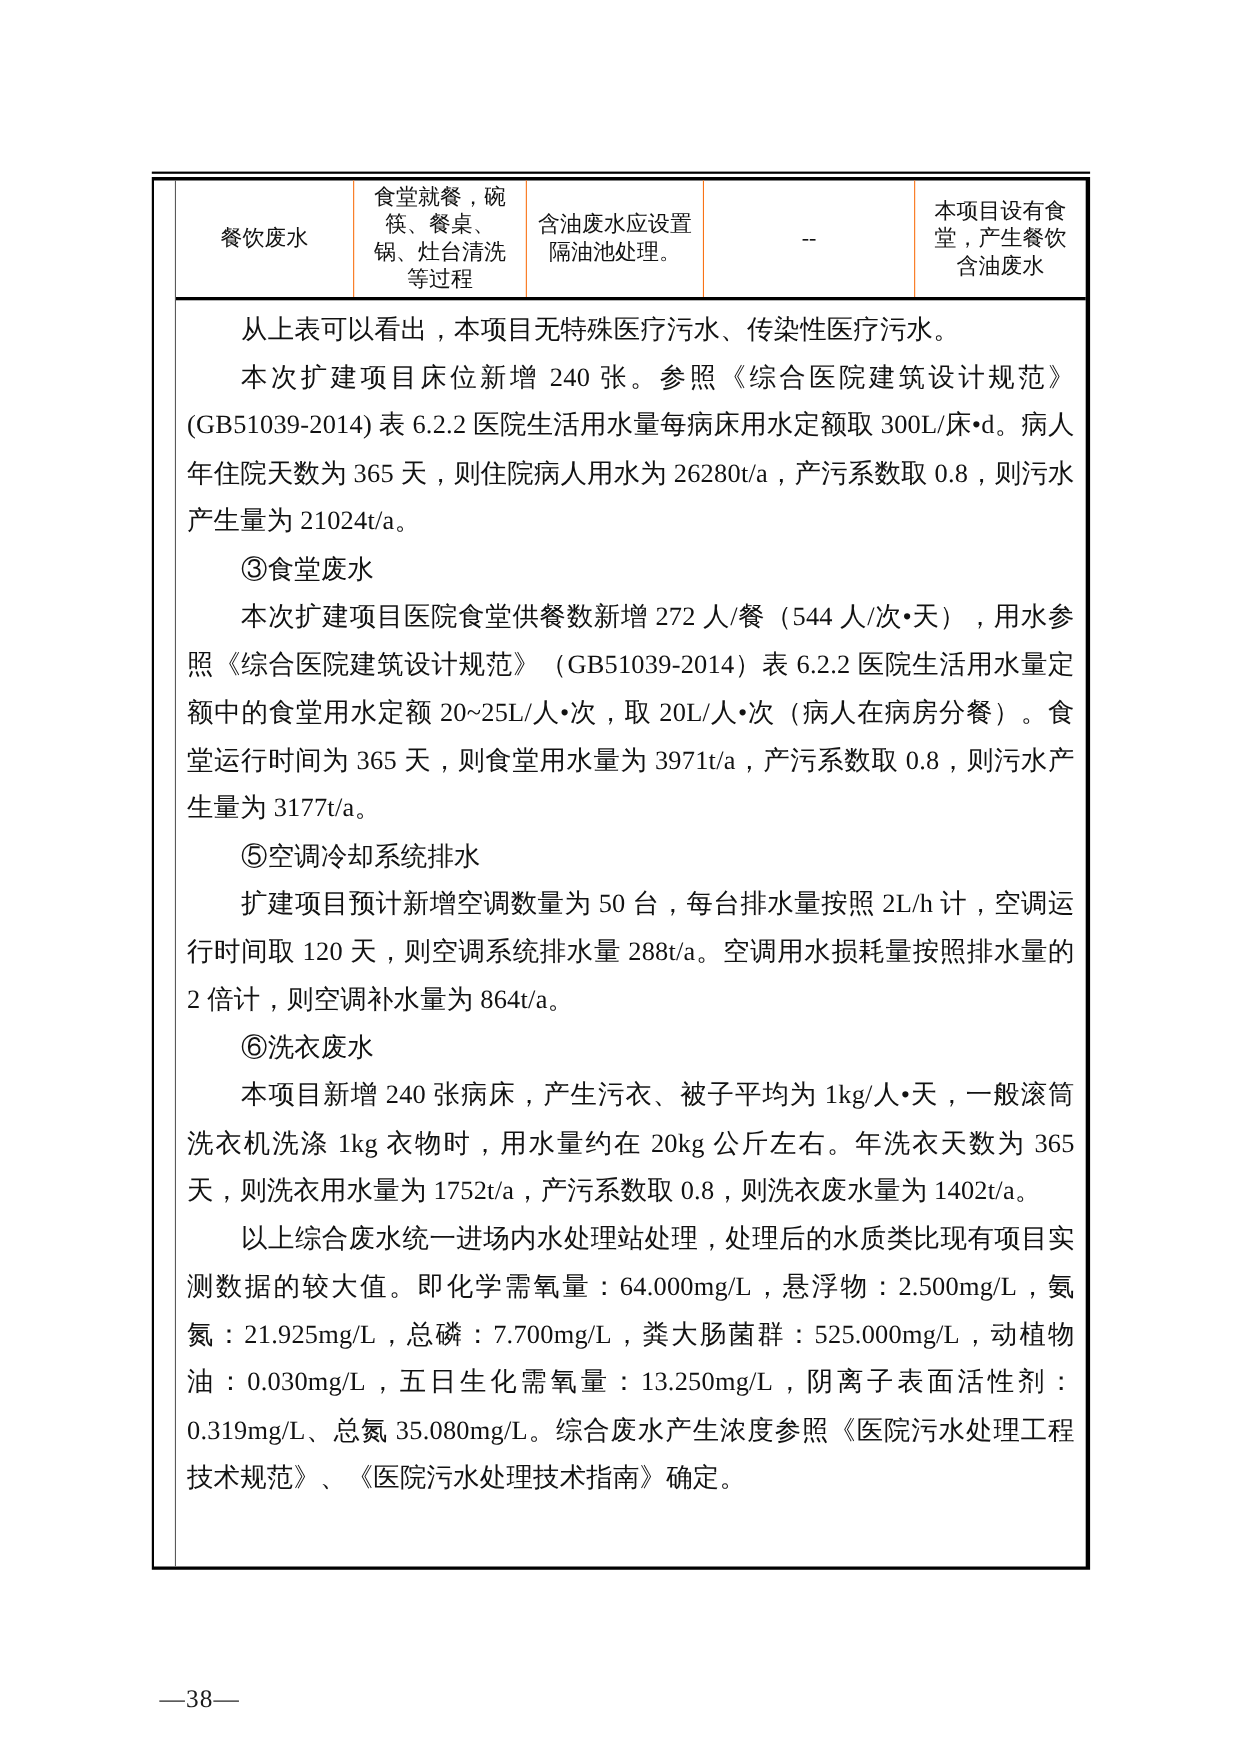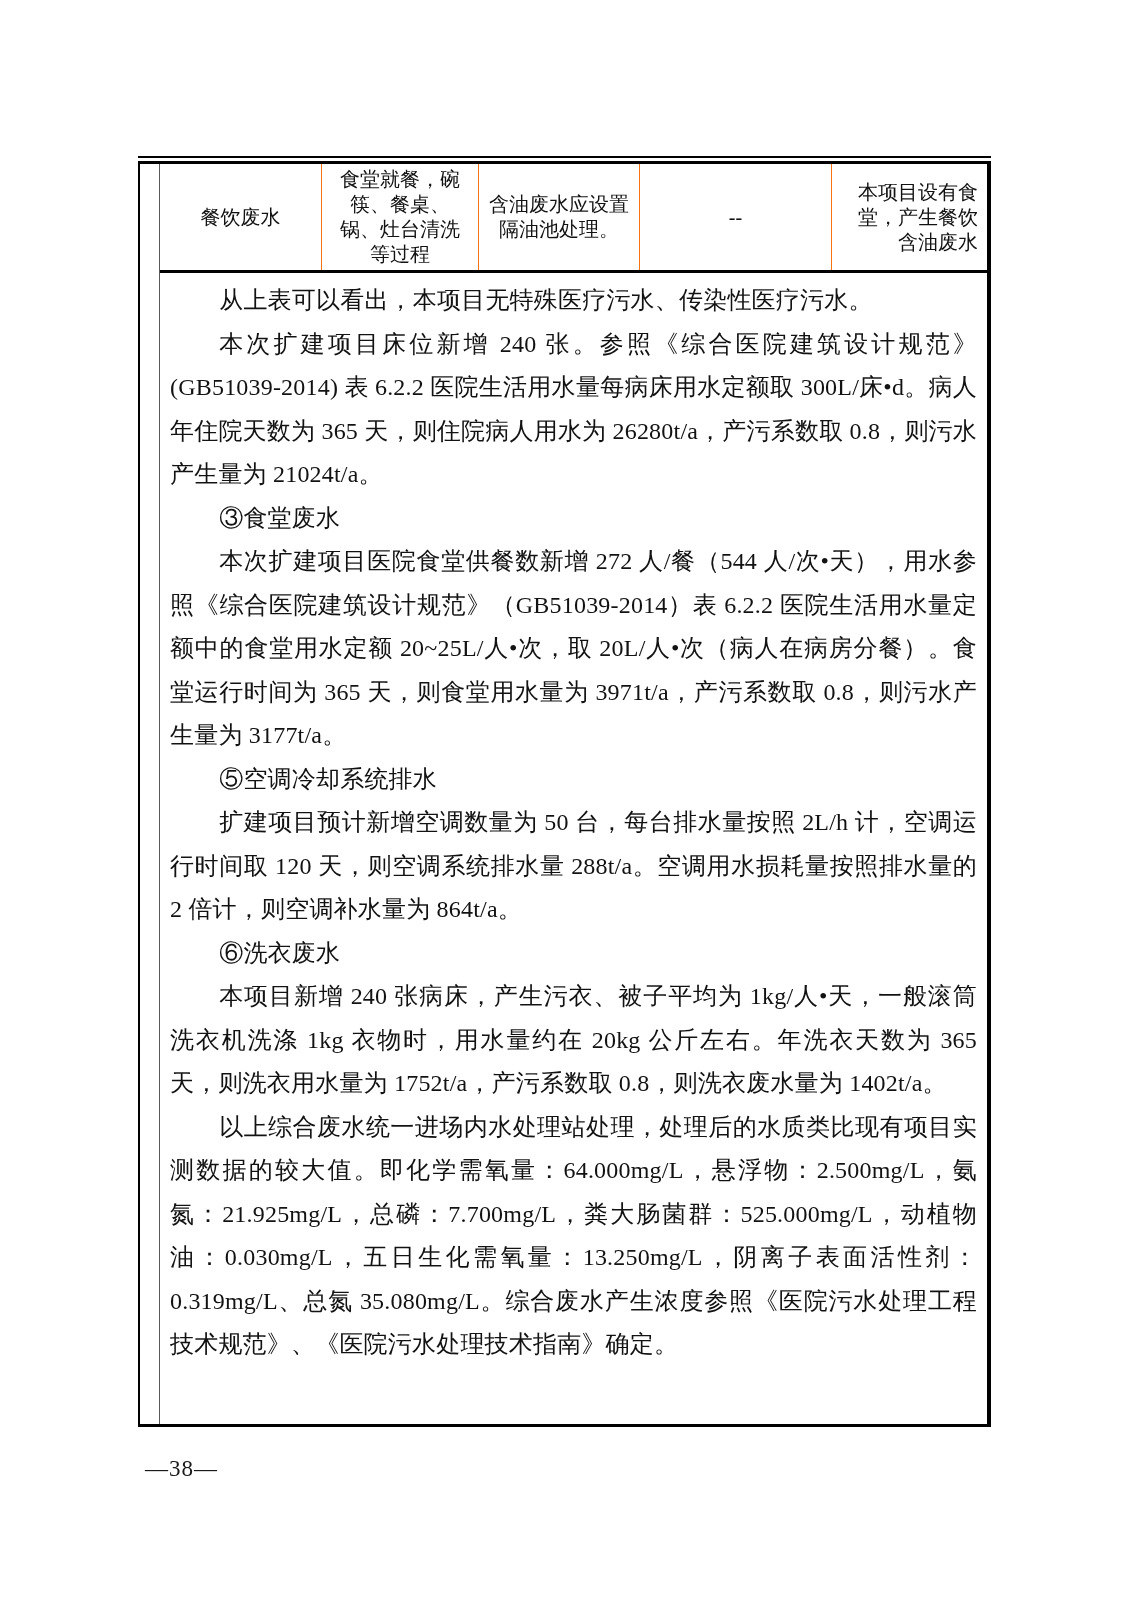--- a/index.html
+++ b/index.html
@@ -51,21 +51,21 @@
     display: flex;
     align-items: center;
     justify-content: center;
     text-align: center;
     font-size: 20px;
     line-height: 25px;
     padding: 3px 9px;
     box-sizing: border-box;
     border-right: 1px solid #f97316;
   }
-  .hcell:last-child { border-right: none; text-align: right; }
+  .hcell:last-child { border-right: none; }
   .c1 { width: 162px; flex: 0 0 auto; }
   .c2 { width: 157px; flex: 0 0 auto; }
   .c3 { width: 161px; flex: 0 0 auto; text-align: center; }
   .c4 { width: 192px; flex: 0 0 auto; }
   .c5 { flex: 1 1 auto; }
   .text-area {
     flex: 1 1 auto;
     padding: 6px 10px 0 10px;
     overflow: hidden;
   }
@@ -73,21 +73,21 @@
     margin: 0;
     font-size: 24px;
     line-height: 43.5px;
     text-align: justify;
     text-justify: inter-ideograph;
     text-indent: 2.05em;
     letter-spacing: 0.2px;
   }
   .page-number {
     position: absolute;
-    left: 145px; top: 1456px;
+    left: 145px; top: 1532px;
     font-size: 23px;
     letter-spacing: 1px;
     color: #1a1a1a;
   }
 </style>
 </head>
 <body>
 
 <div class="page">
 

